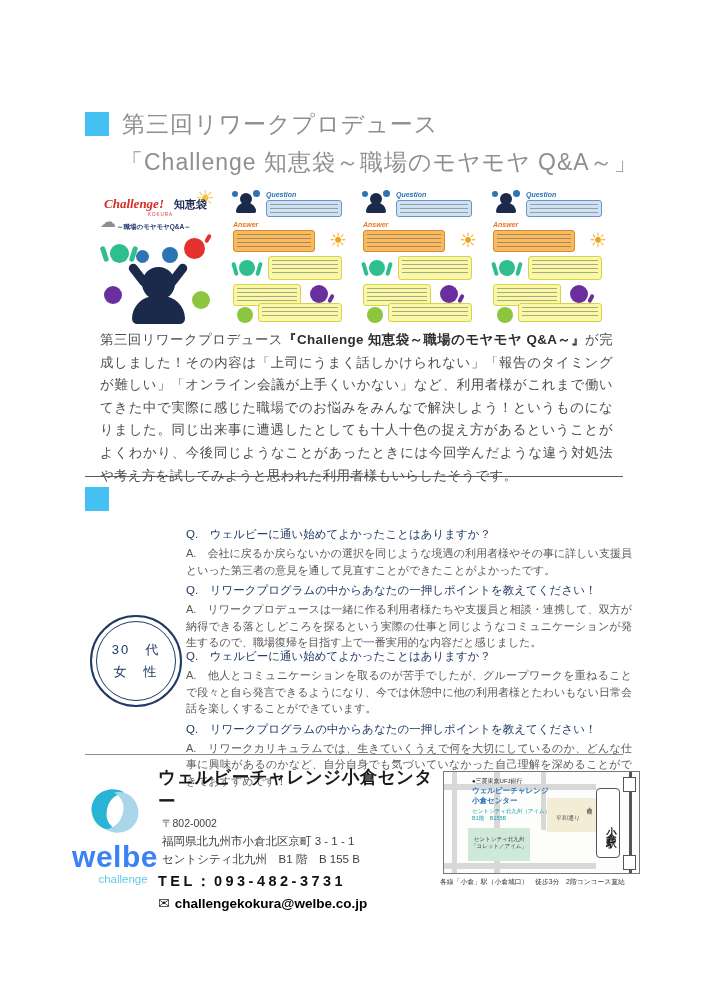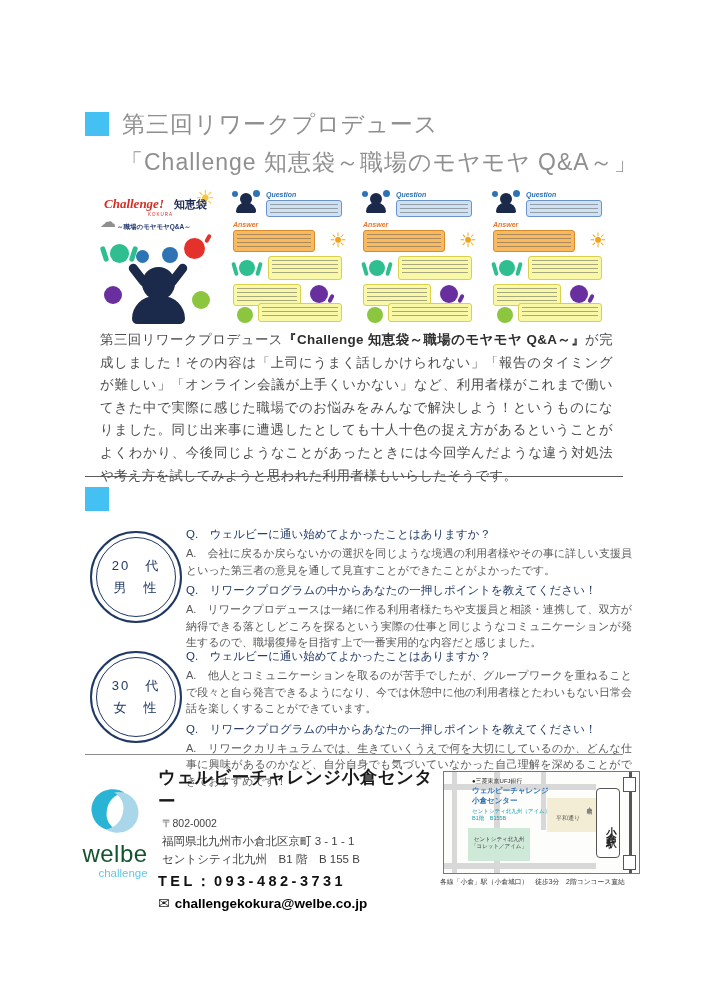--- a/index.html
+++ b/index.html
@@ -39,21 +39,21 @@
            border-radius:50%; display:flex; align-items:center; justify-content:center; }
   .badge .inner { width:80px; height:80px; border:1.5px solid #1f3864; border-radius:50%;
            display:flex; flex-direction:column; align-items:center; justify-content:center;
            color:#1f3864; font-size:13px; line-height:22px; letter-spacing:2px; }
   .vblock { position:absolute; left:186px; width:446px; }
   .vq { font-size:11.5px; font-weight:normal; color:#1f3864; margin-bottom:3px; }
   .va { font-size:11px; color:#595959; line-height:16.5px; text-align:justify; margin-bottom:5px; }
 
   
   .logo { position:absolute; left:72px; top:786px; width:86px; text-align:center; }
-  .logo .wname { font-size:24px; font-weight:normal; color:#14532d; letter-spacing:.5px; }
+  .logo .wname { font-size:30px; font-weight:bold; color:#3b82f6; letter-spacing:.5px; }
   .logo .cname { font-size:11.5px; color:#5fc8e9; padding-left:16px; margin-top:-1px; }
   .finfo { position:absolute; left:158px; top:762px; width:290px; color:#3f3f3f; }
   .ftype { font-size:12px; }
   .fname { font-size:17.5px; font-weight:bold; color:#1a1a1a; letter-spacing:.5px; margin-top:3px; }
   .fpostal { font-size:10.5px; margin-top:4px; padding-left:4px; }
   .faddr { font-size:11.5px; margin-top:3px; padding-left:4px; }
   .ftel { font-size:14.5px; font-weight:bold; color:#111; letter-spacing:3.5px; margin-top:5px; }
   .femail { display:flex; align-items:center; gap:5px; margin-top:4px; }
   .femail .env { font-size:14px; color:#222; }
   .femail .addr { font-size:13.5px; font-weight:bold; color:#000000; }
@@ -206,34 +206,28 @@
         </div>
   </div>
   </div>
 
   <p class="intro"><span>第三回リワークプロデュース</span><b>『Challenge 知恵袋～職場のモヤモヤ Q&amp;A～』</b><span>が完成しました！その内容は「上司にうまく話しかけられない」「報告のタイミングが難しい」「オンライン会議が上手くいかない」など、利用者様がこれまで働いてきた中で実際に感じた職場でのお悩みをみんなで解決しよう！というものになりました。同じ出来事に遭遇したとしても十人十色の捉え方があるということがよくわかり、今後同じようなことがあったときには今回学んだような違う対処法や考え方を試してみようと思われた利用者様もいらしたそうです。</span></p>
 
   <div class="divider" style="top:476px;"></div>
 
   <div class="sq" style="left:85px; top:487px;"></div>
 
-  <div class="badge" style="top:531px;">
-    <div class="inner">
-      <span>20　代</span>
-      <span>男　性</span>
-    </div>
-  </div>
   <div class="vblock" style="top:527px;">
     <div class="vq"><span>Q.　</span><span>ウェルビーに通い始めてよかったことはありますか？</span></div>
     <div class="va"><span>A.　</span><span>会社に戻るか戻らないかの選択を同じような境遇の利用者様やその事に詳しい支援員といった第三者の意見を通して見直すことができたことがよかったです。</span></div>
     <div class="vq"><span>Q.　</span><span>リワークプログラムの中からあなたの一押しポイントを教えてください！</span></div>
     <div class="va"><span>A.　</span><span>リワークプロデュースは一緒に作る利用者様たちや支援員と相談・連携して、双方が納得できる落としどころを探るという実際の仕事と同じようなコミュニケーションが発生するので、職場復帰を目指す上で一番実用的な内容だと感じました。</span></div>
   </div>
 
-  <div class="badge" style="top:651px;text-align:right;">
+  <div class="badge" style="top:615px;text-align:right;">
     <div class="inner">
       <span>30　代</span>
       <span>女　性</span>
     </div>
   </div>
   <div class="vblock" style="top:649px;">
     <div class="vq"><span>Q.　</span><span>ウェルビーに通い始めてよかったことはありますか？</span></div>
     <div class="va"><span>A.　</span><span>他人とコミュニケーションを取るのが苦手でしたが、グループワークを重ねることで段々と自ら発言できるようになり、今では休憩中に他の利用者様とたわいもない日常会話を楽しくすることができています。</span></div>
     <div class="vq"><span>Q.　</span><span>リワークプログラムの中からあなたの一押しポイントを教えてください！</span></div>
     <div class="va"><span>A.　</span><span>リワークカリキュラムでは、生きていくうえで何を大切にしているのか、どんな仕事に興味があるのかなど、自分自身でも気づいていなかった自己理解を深めることができておすすめです！</span></div>

